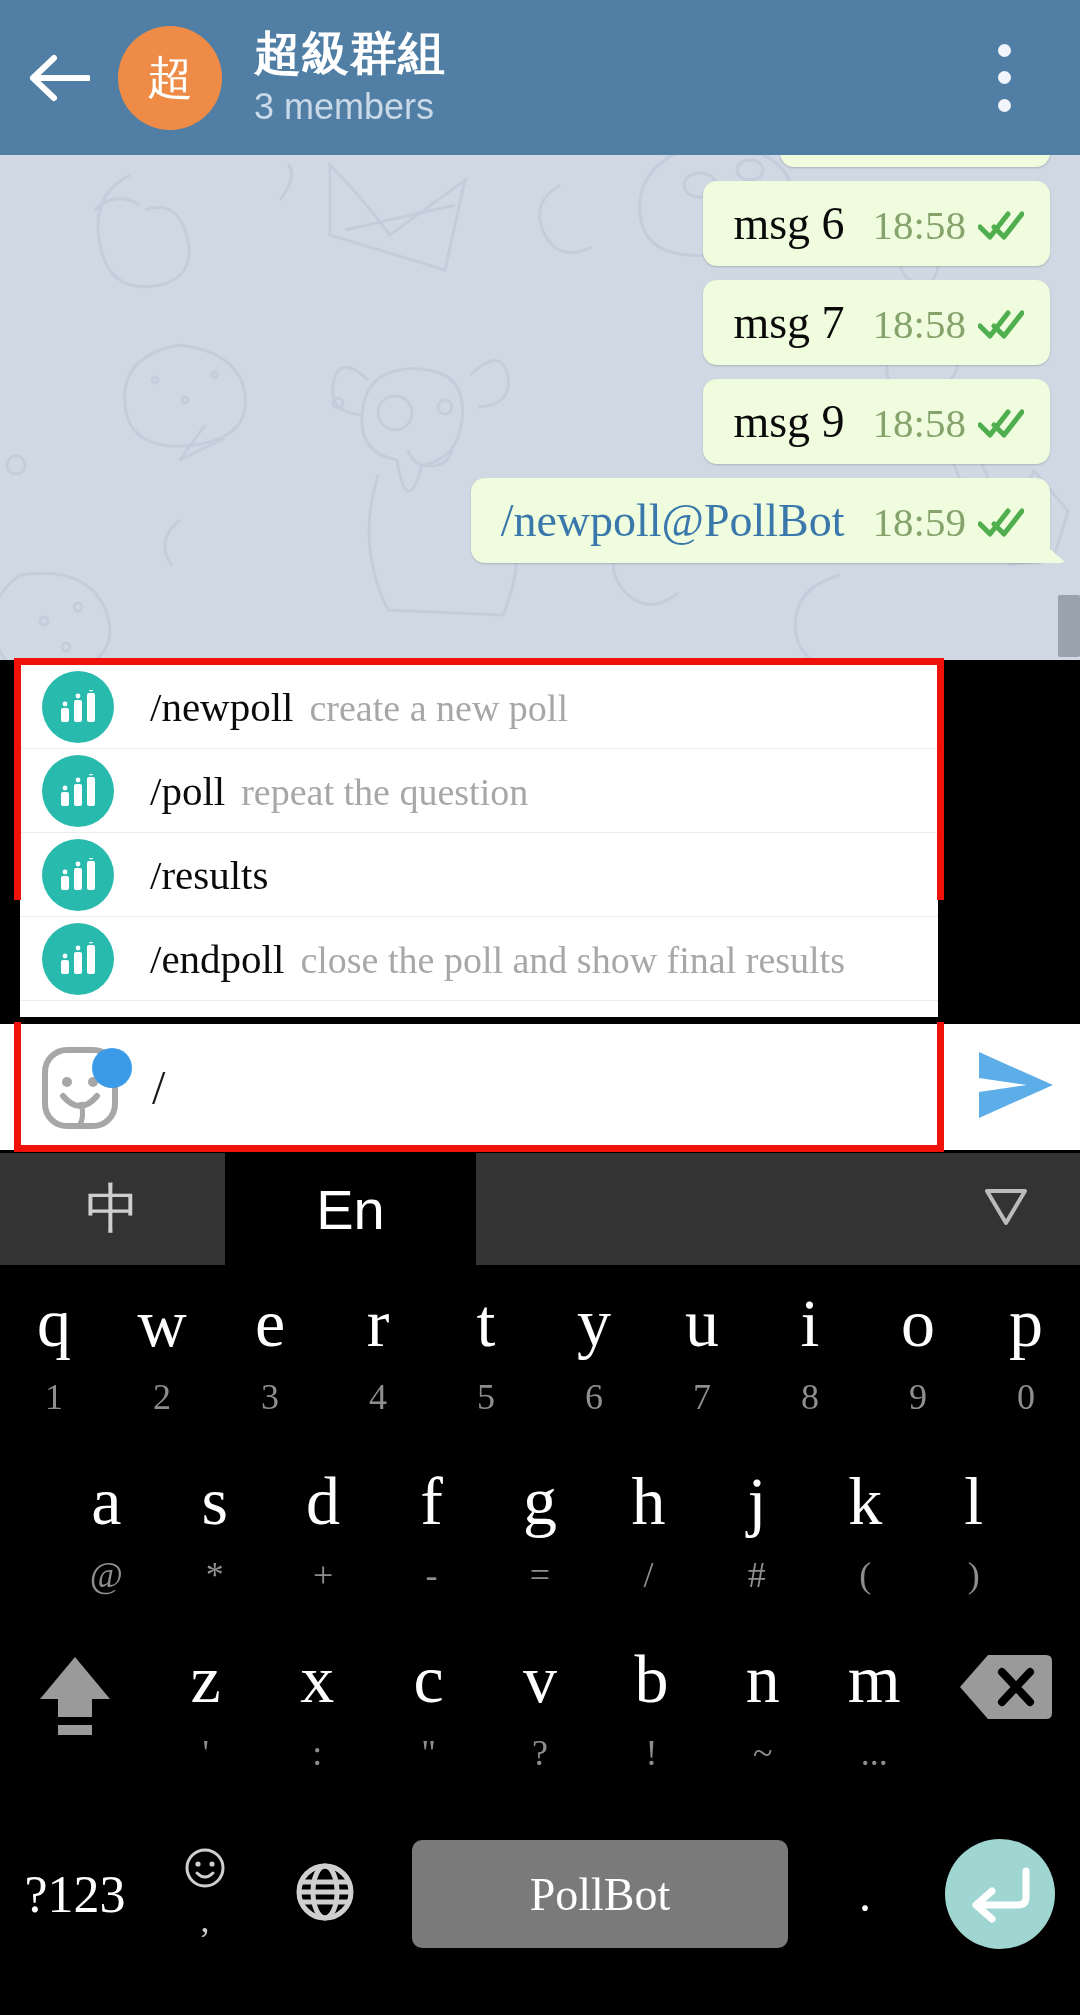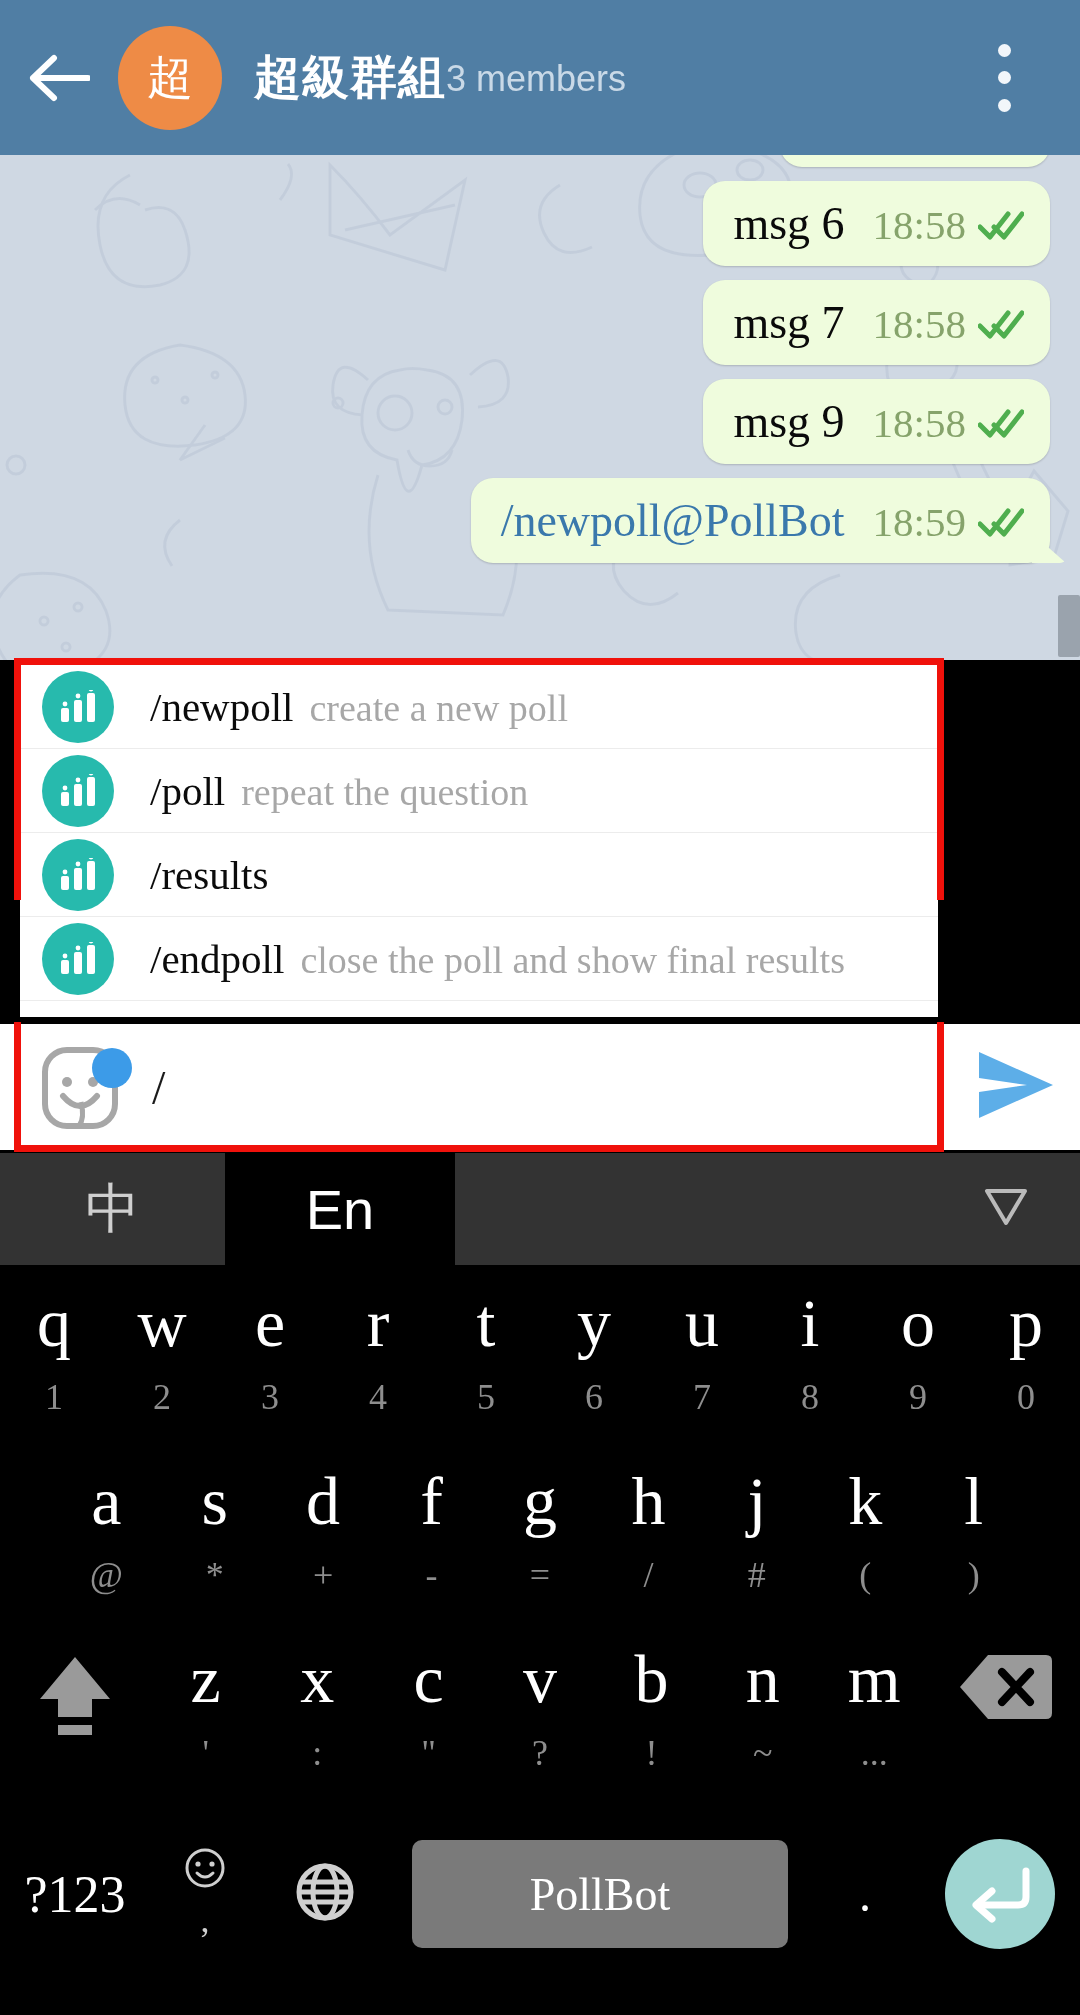--- a/index.html
+++ b/index.html
@@ -20,21 +20,21 @@
   .back-btn { width:118px; height:155px; display:flex; align-items:center; justify-content:center; }
   .back-arrow { width:62px; height:50px; position:relative; }
   .back-arrow svg { display:block; }
   .avatar {
     width:104px; height:104px; border-radius:50%;
     background:#EE8B46; color:#fff;
     display:flex; align-items:center; justify-content:center;
     font-size:46px; font-family:"DejaVu Sans", sans-serif; font-weight:500;
     flex:0 0 auto;
   }
-  .title-wrap { margin-left:32px; display:flex; justify-content:space-between; }
+  .title-wrap { margin-left:32px; display:flex; flex-direction:column; justify-content:space-between; }
   .chat-title {
     color:#ffffff; font-size:47px; line-height:1.12;
     font-family:"DejaVu Sans", sans-serif; font-weight:bold;
     letter-spacing:1px;
   }
   .chat-sub {
     color:#C9D9E7; font-size:36px; line-height:1.2; margin-top:6px;
     font-family:"Liberation Sans", sans-serif;
   }
   .menu-dots {
@@ -46,21 +46,21 @@
 
   
   .chat {
     position:absolute; top:155px; left:0; width:1080px; height:505px;
     background:#CFD8E3; overflow:hidden;
   }
   .doodles { position:absolute; inset:0; opacity:.5; }
   .bubbles { position:absolute; left:0; top:0; width:1080px; padding-right:30px; }
   .row { display:flex; justify-content:flex-end; margin-bottom:14px; }
   .bubble {
-    background:#EFFCDD; border-radius:22px;
+    background:#EFFCDD; border-radius:14px;
     padding:16px 26px 16px 30px;
     display:flex; align-items:baseline; gap:28px;
     box-shadow:0 1px 2px rgba(0,0,0,.18);
     position:relative;
   }
   .bubble .text { font-size:46px; color:#0A0A0A; white-space:nowrap; }
   .bubble .text.link { color:#3A78AC; }
   .bubble .meta { display:flex; align-items:center; gap:12px; }
   .bubble .time { font-size:41px; color:#86A36B; white-space:nowrap; }
   .ticks { width:46px; height:30px; }
@@ -128,21 +128,21 @@
   
   .kb { position:absolute; left:0; top:1153px; width:1080px; height:862px; background:#000; }
   .kb-toolbar {
     display:flex; align-items:stretch; height:112px; background:#333333;
     position:relative;
   }
   .kb-lang {
     width:225px; display:flex; align-items:center; justify-content:center;
     color:#CFCFCF; font-size:54px; font-family:"DejaVu Sans", sans-serif;
   }
-  .kb-lang.sel { background:#000000; color:#FFFFFF; width:230px; font-size:56px;
+  .kb-lang.sel { background:#000000; color:#FFFFFF; width:251px; font-size:56px;
     font-family:"Liberation Sans", sans-serif; }
   .kb-collapse { position:absolute; right:52px; top:50%; transform:translateY(-50%); }
 
   .kb-row { display:flex; height:178px; align-items:flex-start; }
   .key {
     flex:1; display:flex; flex-direction:column; align-items:center;
     justify-content:flex-start; padding-top:24px; height:178px;
   }
   .key .main { font-size:68px; color:#FFFFFF; line-height:1; }
   .key .sub { font-size:36px; color:#8E8E8E; line-height:1; margin-top:22px; }

